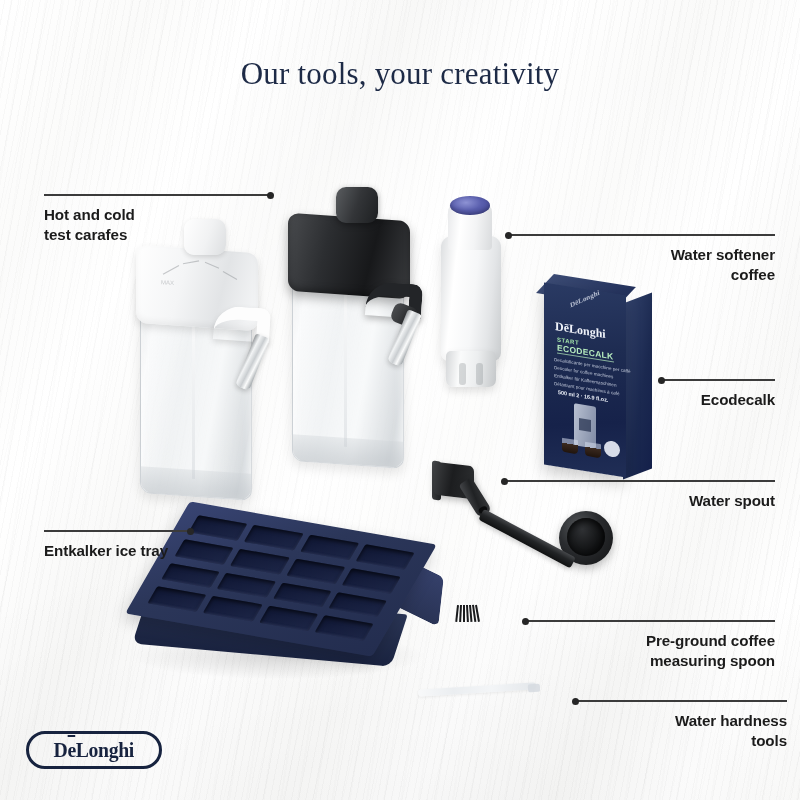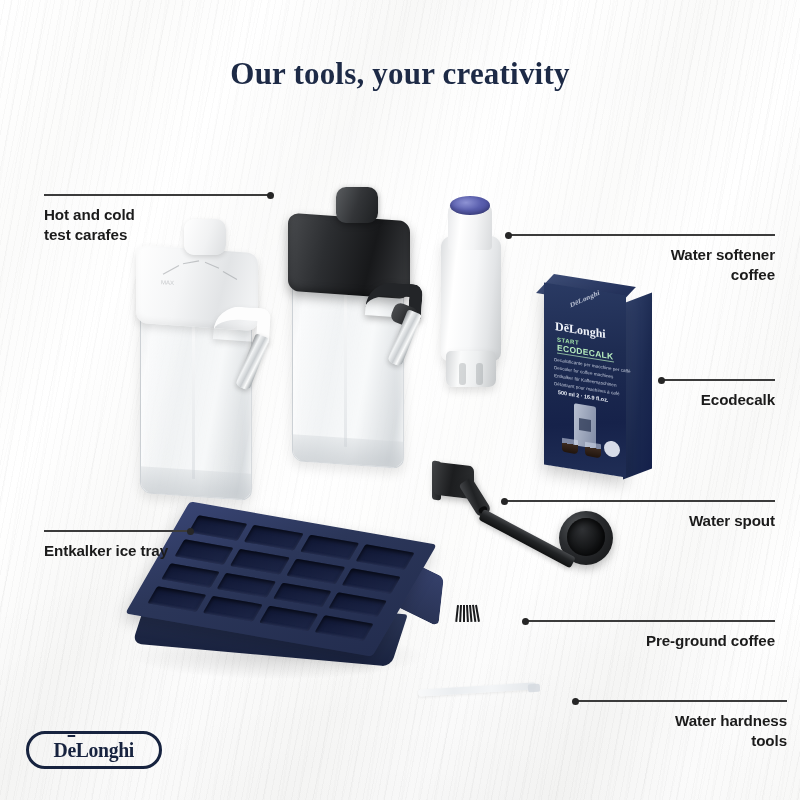--- a/index.html
+++ b/index.html
@@ -55,21 +55,21 @@
   }
 
   
   #title {
     position: absolute;
     top: 56px;
     left: 0;
     width: 800px;
     text-align: center;
     font-family: "Liberation Serif", serif;
-    font-weight: bold;
+    font-weight: normal;
     font-size: 31px;
     letter-spacing: 0.2px;
     color: #1d2a46;
   }
 
   
   .callout {
     position: absolute;
   }
   .callout .rule {
@@ -729,21 +729,21 @@
 
   <div class="callout right" id="callout-ecodecalk" style="left:660px; top:379px; width:115px;">
     <div class="rule">
       <span class="dot"></span>
     </div>
     <div class="label">
       <div>Ecodecalk</div>
     </div>
   </div>
 
-  <div class="callout right" id="callout-water-spout" style="left:503px; top:500px; width:272px;">
+  <div class="callout right" id="callout-water-spout" style="left:503px; top:480px; width:272px;">
     <div class="rule">
       <span class="dot"></span>
     </div>
     <div class="label">
       <div>Water spout</div>
     </div>
   </div>
 
   <div class="callout left" id="callout-silicone-tray" style="left:44px; top:530px; width:148px;">
     <div class="rule">
@@ -753,20 +753,21 @@
       <div>Entkalker ice tray</div>
     </div>
   </div>
 
   <div class="callout right" id="callout-measuring-spoon" style="left:524px; top:620px; width:251px;">
     <div class="rule">
       <span class="dot"></span>
     </div>
     <div class="label">
       <div>Pre-ground coffee</div>
+      <div>measuring spoon</div>
     </div>
   </div>
 
   <div class="callout right" id="callout-hardness-test" style="left:574px; top:700px; width:213px;">
     <div class="rule">
       <span class="dot"></span>
     </div>
     <div class="label">
       <div>Water hardness</div>
       <div>tools</div>

